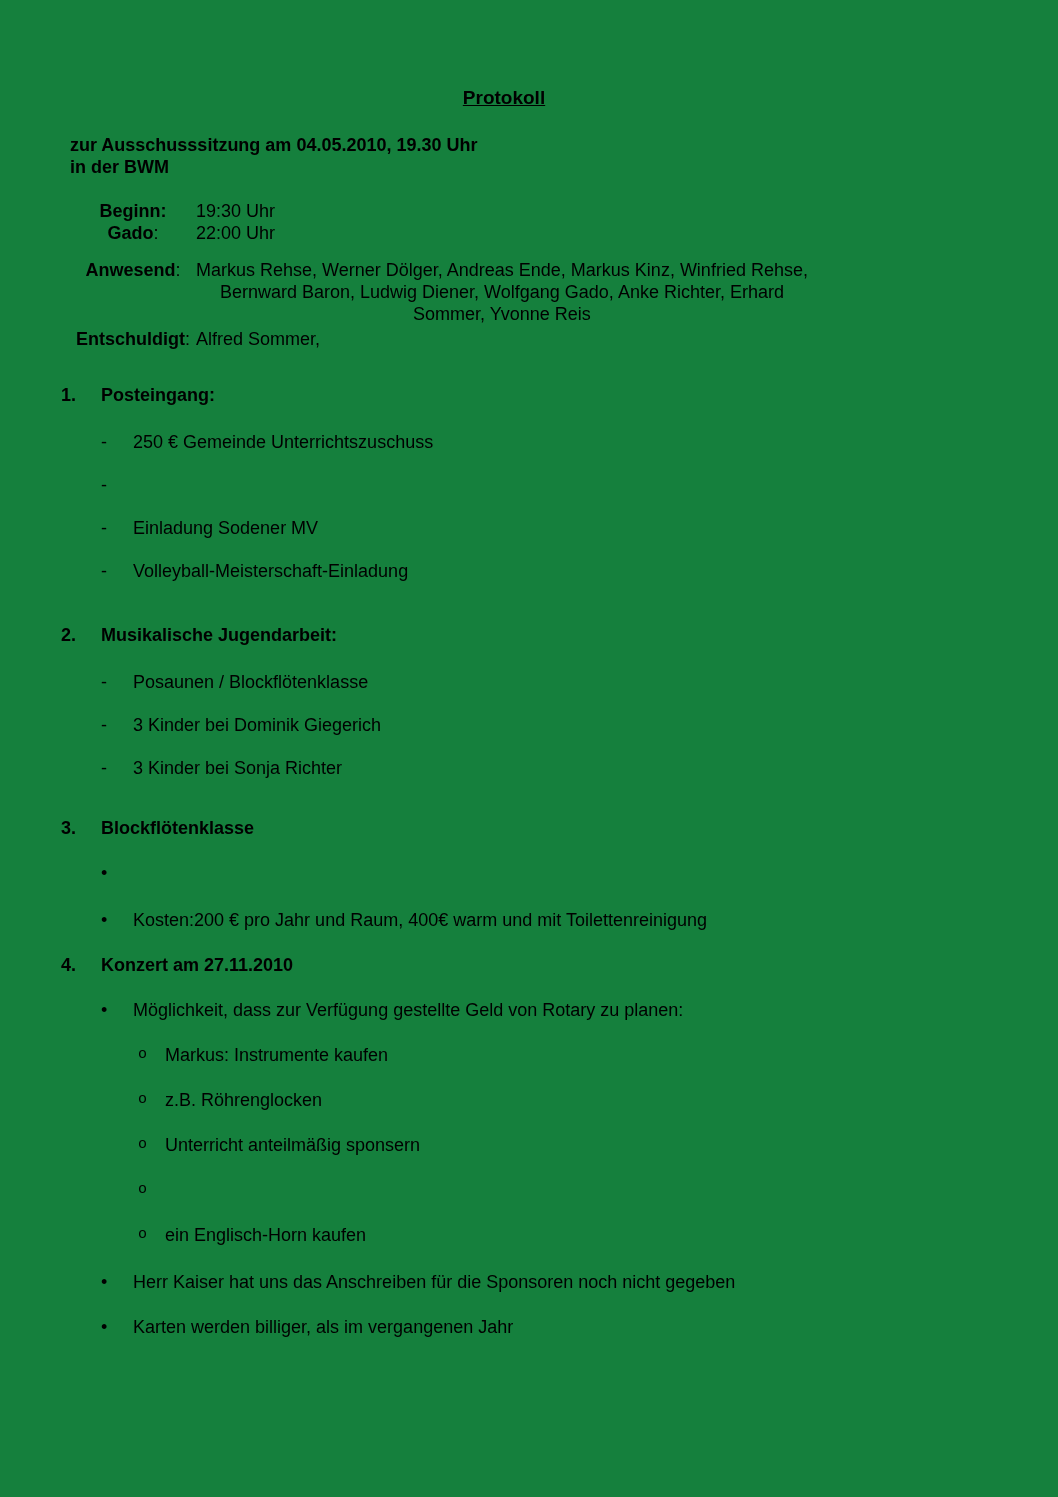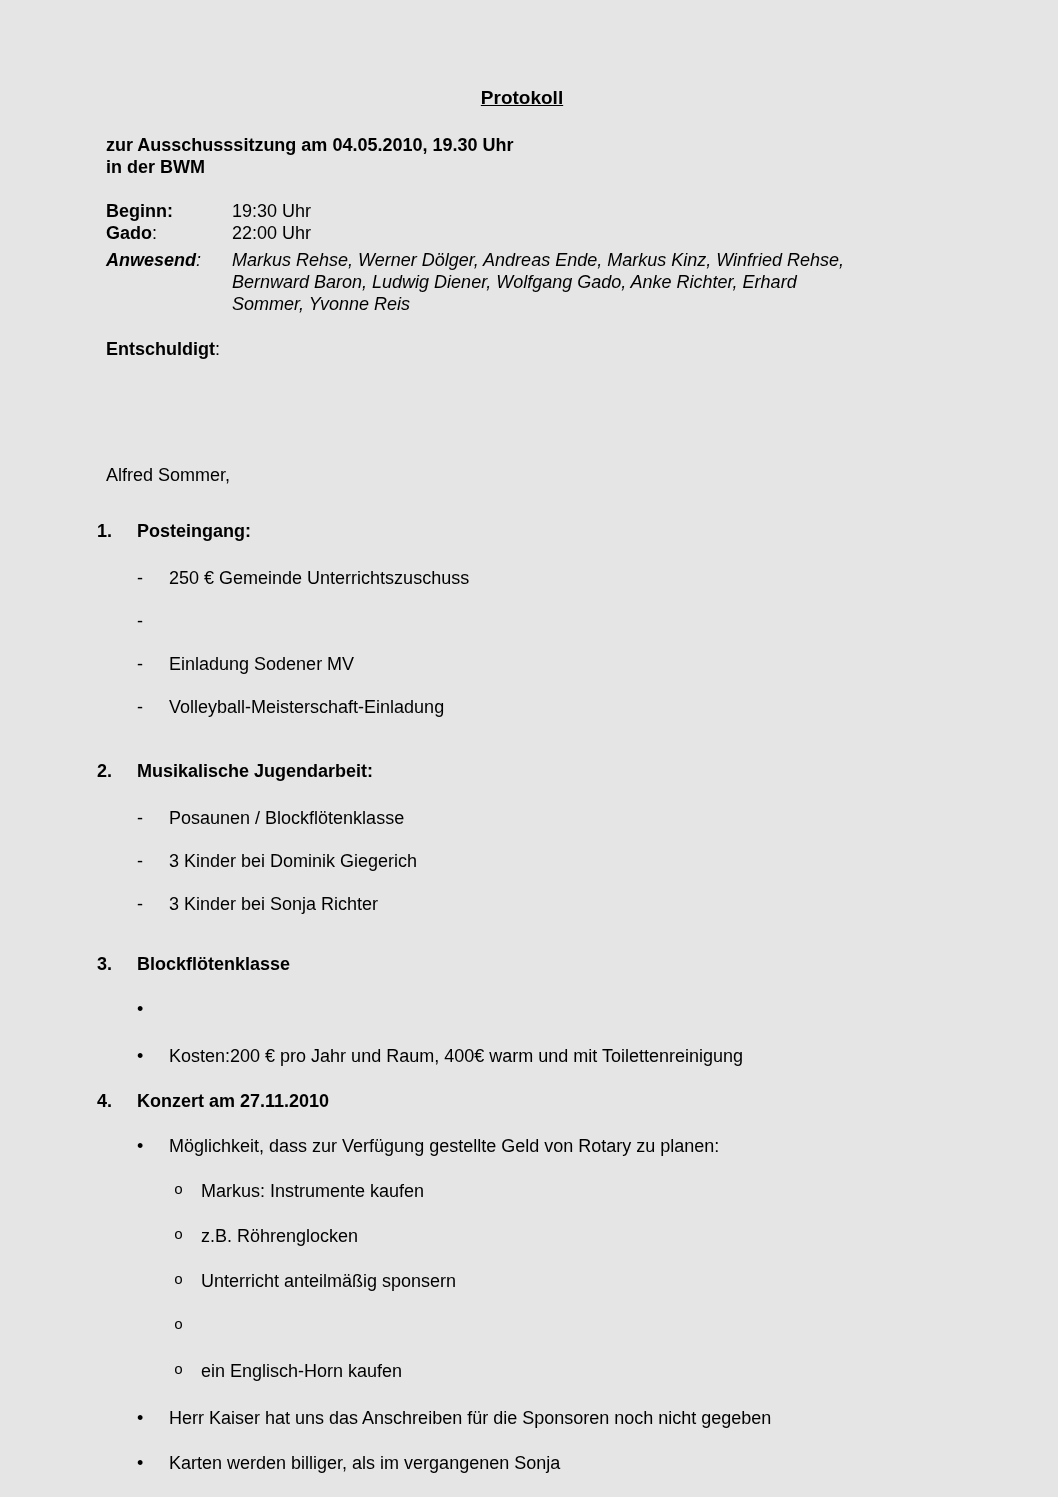--- a/index.html
+++ b/index.html
@@ -1,46 +1,46 @@
 <!DOCTYPE html>
 <html><head>
 <meta charset="utf-8">
 <style>
   * { box-sizing: border-box; }
   html, body { margin: 0; padding: 0; background: #ffffff; }
   .page {
     width: 1058px;
     height: 1497px;
-    background: #e5e5e5;
+    background: #15803d;
     color: #000000;
     font-family: "Liberation Sans", "DejaVu Sans", sans-serif;
     font-size: 18px;
-    padding: 86px 120px 0 106px;
+    padding: 86px 120px 0 70px;
     overflow: hidden;
     position: relative;
   }
   .title {
     text-align: center;
     font-weight: bold;
     font-size: 19px;
     line-height: 24px;
     text-decoration: underline;
   }
   .subtitle {
     margin-top: 24px;
     font-weight: bold;
     line-height: 22px;
   }
   .meta { margin-top: 22px; }
-  .meta-row { display: flex; line-height: 22px; }
+  .meta-row { display: flex; line-height: 22px; text-align: center; }
   .meta-label { flex: 0 0 126px; font-weight: bold; white-space: nowrap; }
   .meta-label .colon { font-weight: normal; }
   .meta-value { font-weight: normal; }
-  .row-anwesend { margin-top: 5px; font-style: italic; }
-  .row-entschuldigt { margin-top: 23px; flex-direction: column; }
+  .row-anwesend { margin-top: 15px; }
+  .row-entschuldigt { margin-top: 3px; }
 
   .section-heading {
     display: flex;
     font-weight: bold;
     line-height: 22px;
     margin-left: -9px;
   }
   .section-heading .num { flex: 0 0 40px; }
   .s1 { margin-top: 34px; }
   .s2 { margin-top: 42px; }
@@ -195,17 +195,17 @@
         <span class="marker">o</span>
         <span class="txt">ein Englisch-Horn kaufen</span>
       </div>
     </div>
     <div class="li mt25">
       <span class="marker">•</span>
       <span class="txt">Herr Kaiser hat uns das Anschreiben für die Sponsoren noch nicht gegeben</span>
     </div>
     <div class="li mt23">
       <span class="marker">•</span>
-      <span class="txt">Karten werden billiger, als im vergangenen Sonja</span>
+      <span class="txt">Karten werden billiger, als im vergangenen Jahr</span>
     </div>
   </div>
 
 </div>
 
 </body></html>

